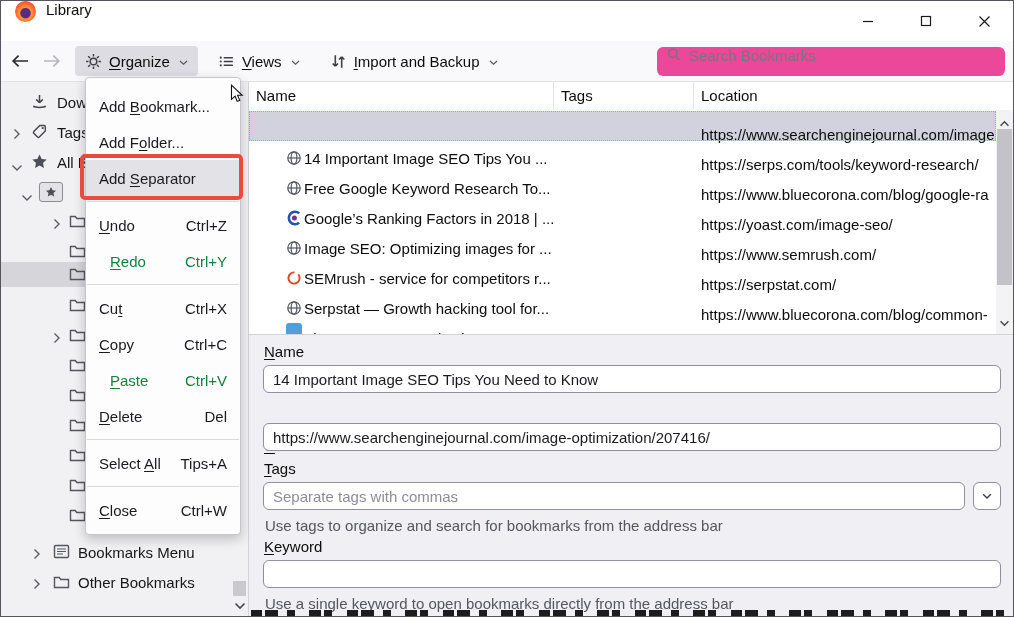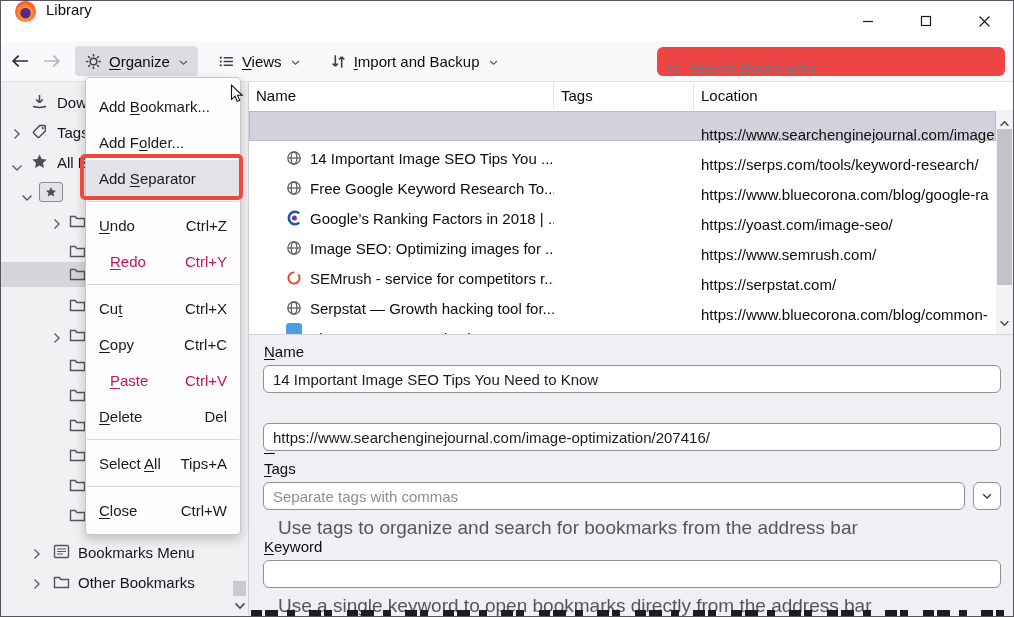--- a/index.html
+++ b/index.html
@@ -23,22 +23,22 @@
   .toolbar {
     position:absolute; left:0; top:40px; right:0; height:41px; background:#f9f9fb;
     border-bottom:1px solid #e1e1e6; display:flex; align-items:center;
   }
   .nav-arrow { width:26px; height:28px; display:flex; align-items:center; justify-content:center; margin-left:6px; }
   .tb-btn { display:flex; align-items:center; gap:7px; height:30px; padding:0 10px; border-radius:4px; margin-left:10px; white-space:nowrap; }
   .tb-btn.pressed { background:#dcdce2; }
   .tb-chev { margin-left:2px; margin-top:3px; }
   u { text-decoration:underline; text-underline-offset:2px; }
   .searchbox {
-    position:absolute; right:8px; top:6px; width:348px; height:29px; background:#ef4444;
-    border-radius:6px; display:flex; align-items:flex-end; padding:0 10px; gap:8px;
+    position:absolute; right:8px; top:6px; width:348px; height:29px; background:#ec4899;
+    border-radius:6px; display:flex; align-items:flex-start; padding:0 10px; gap:8px;
   }
   .searchbox input { border:none; outline:none; background:transparent; font:15px "Liberation Sans",sans-serif; color:#1b1b1f; width:100%; }
   .searchbox input::placeholder { color:#76767f; }
   
   .main { position:absolute; left:0; top:81px; right:0; bottom:0; }
   
   .sidebar { position:absolute; left:0; top:0; width:248px; height:536px; background:#f1f1f4; border-right:1px solid #d4d4d8; overflow:hidden; }
   .s-row { position:absolute; left:0; right:16px; height:26px; display:flex; align-items:center; white-space:nowrap; overflow:hidden; }
   .s-row .chev { position:absolute; }
   .s-row .s-icon { position:absolute; }
@@ -47,56 +47,56 @@
   .star-box { width:24px; height:20px; border:1px solid #8b8b93; border-radius:3px; background:#e2e2e7; display:flex; align-items:center; justify-content:center; }
   .side-scroll-thumb { position:absolute; right:2px; bottom:22px; width:13px; height:15px; background:#c9c9ce; }
   .side-scroll-down { position:absolute; right:2px; bottom:5px; width:13px; text-align:center; }
   
   .listpanel { position:absolute; left:248px; top:0; right:0; height:252px; background:#fff; overflow:hidden; }
   .list-header { position:absolute; left:0; top:0; right:17px; height:27px; display:grid; grid-template-columns:305px 140px auto; align-items:center; background:#fff; }
   .list-header .hcell { padding-left:7px; height:100%; display:flex; align-items:center; border-right:1px solid #e3e3e8; }
   .list-header .hcell:last-child { border-right:none; }
   .rows { position:absolute; left:0; top:29px; right:17px; }
   .lrow { position:relative; height:30px; display:grid; grid-template-columns:305px 140px auto; align-items:center; }
-  .lrow .name-cell { display:flex; align-items:center; gap:8px; padding-left:37px; overflow:hidden; white-space:nowrap;margin-top:47px; }
+  .lrow .name-cell { display:flex; align-items:center; gap:2px; padding-left:37px; overflow:hidden; white-space:nowrap;margin-top:47px; }
   .lrow .loc-cell { padding-left:7px; overflow:hidden; white-space:nowrap; }
   .lrow.selected { background:#d2d2de; outline:1px dotted #d8a43e; outline-offset:-1px; }
   .fav { flex:0 0 16px; width:16px; height:16px; }
   .partial-icon { position:absolute; left:37px; top:241px; width:16px; height:11px; background:#4da0dd; border-radius:3px 3px 0 0; }
   .vscroll { position:absolute; right:0; top:28px; width:17px; bottom:0; background:#f3f3f5; }
   .vscroll .thumb { position:absolute; left:1px; right:1px; top:19px; height:156px; background:#c2c2c8; }
   .vs-arrow { position:absolute; left:0; right:0; text-align:center; }
   
   .details { position:absolute; left:248px; top:252px; right:0; bottom:0; background:#f0f0f4; border-top:1px solid #d4d4d8; }
   .d-label { position:absolute; left:15px; font-size:15px; color:#0c0c0d; }
   .d-input {
     position:absolute; left:14px; right:12px; height:28px; background:#fff;
     border:1px solid #8f8f9d; border-radius:6px; font:15px "Liberation Sans",sans-serif;
     color:#1b1b1f; padding:0 9px; outline:none;
   }
   .d-input::placeholder { color:#8d8d97; }
-  .d-help { position:absolute; left:29px; font-size:19px; color:#55555f; }
+  .d-help { position:absolute; left:16px; font-size:15px; color:#55555f; }
   .tags-dd {
     position:absolute; right:12px; width:28px; height:28px; background:#fff;
     border:1px solid #8f8f9d; border-radius:6px; display:flex; align-items:center; justify-content:center;
   }
   .crop-strip {
     position:absolute; left:2px; right:6px; bottom:0; height:6px;
     background:
       repeating-linear-gradient(90deg,#1d1d1d 0 11px,transparent 11px 14px,#1d1d1d 14px 27px,transparent 27px 36px,#1d1d1d 36px 44px,transparent 44px 58px,#1d1d1d 58px 70px,transparent 70px 73px,#1d1d1d 73px 81px,transparent 81px 96px);
   }
   
   .menu {
     position:absolute; left:84px; top:76px; width:156px; z-index:50;
     background:#fdfdfe; border:1px solid #c6c6cc; border-radius:4px;
     box-shadow:0 4px 12px rgba(0,0,0,.22); padding:10px 0 6px 0;
   }
   .menu-item { height:36px; display:flex; align-items:center; justify-content:space-between; padding:0 13px; font-size:15px; color:#1a1a1e; }
   .menu-item.highlight { background:#e2e2e7; }
-  .menu-item.disabled { color:#be185d;padding-left:24px; }
+  .menu-item.disabled { color:#15803d;padding-left:24px; }
   .menu-sep { border-top:1px solid #d8d8dd; margin:5px 1px; }
   .mi-shortcut { margin-left:14px; }
   
   .red-box { position:absolute; left:79px; top:153px; width:163px; height:46px; border:4px solid #ea4b3e; border-radius:5px; z-index:60; pointer-events:none; }
   
   .cursor { position:absolute; left:229px; top:83px; z-index:100; pointer-events:none; }
 </style>
 </head>
 <body>
 

